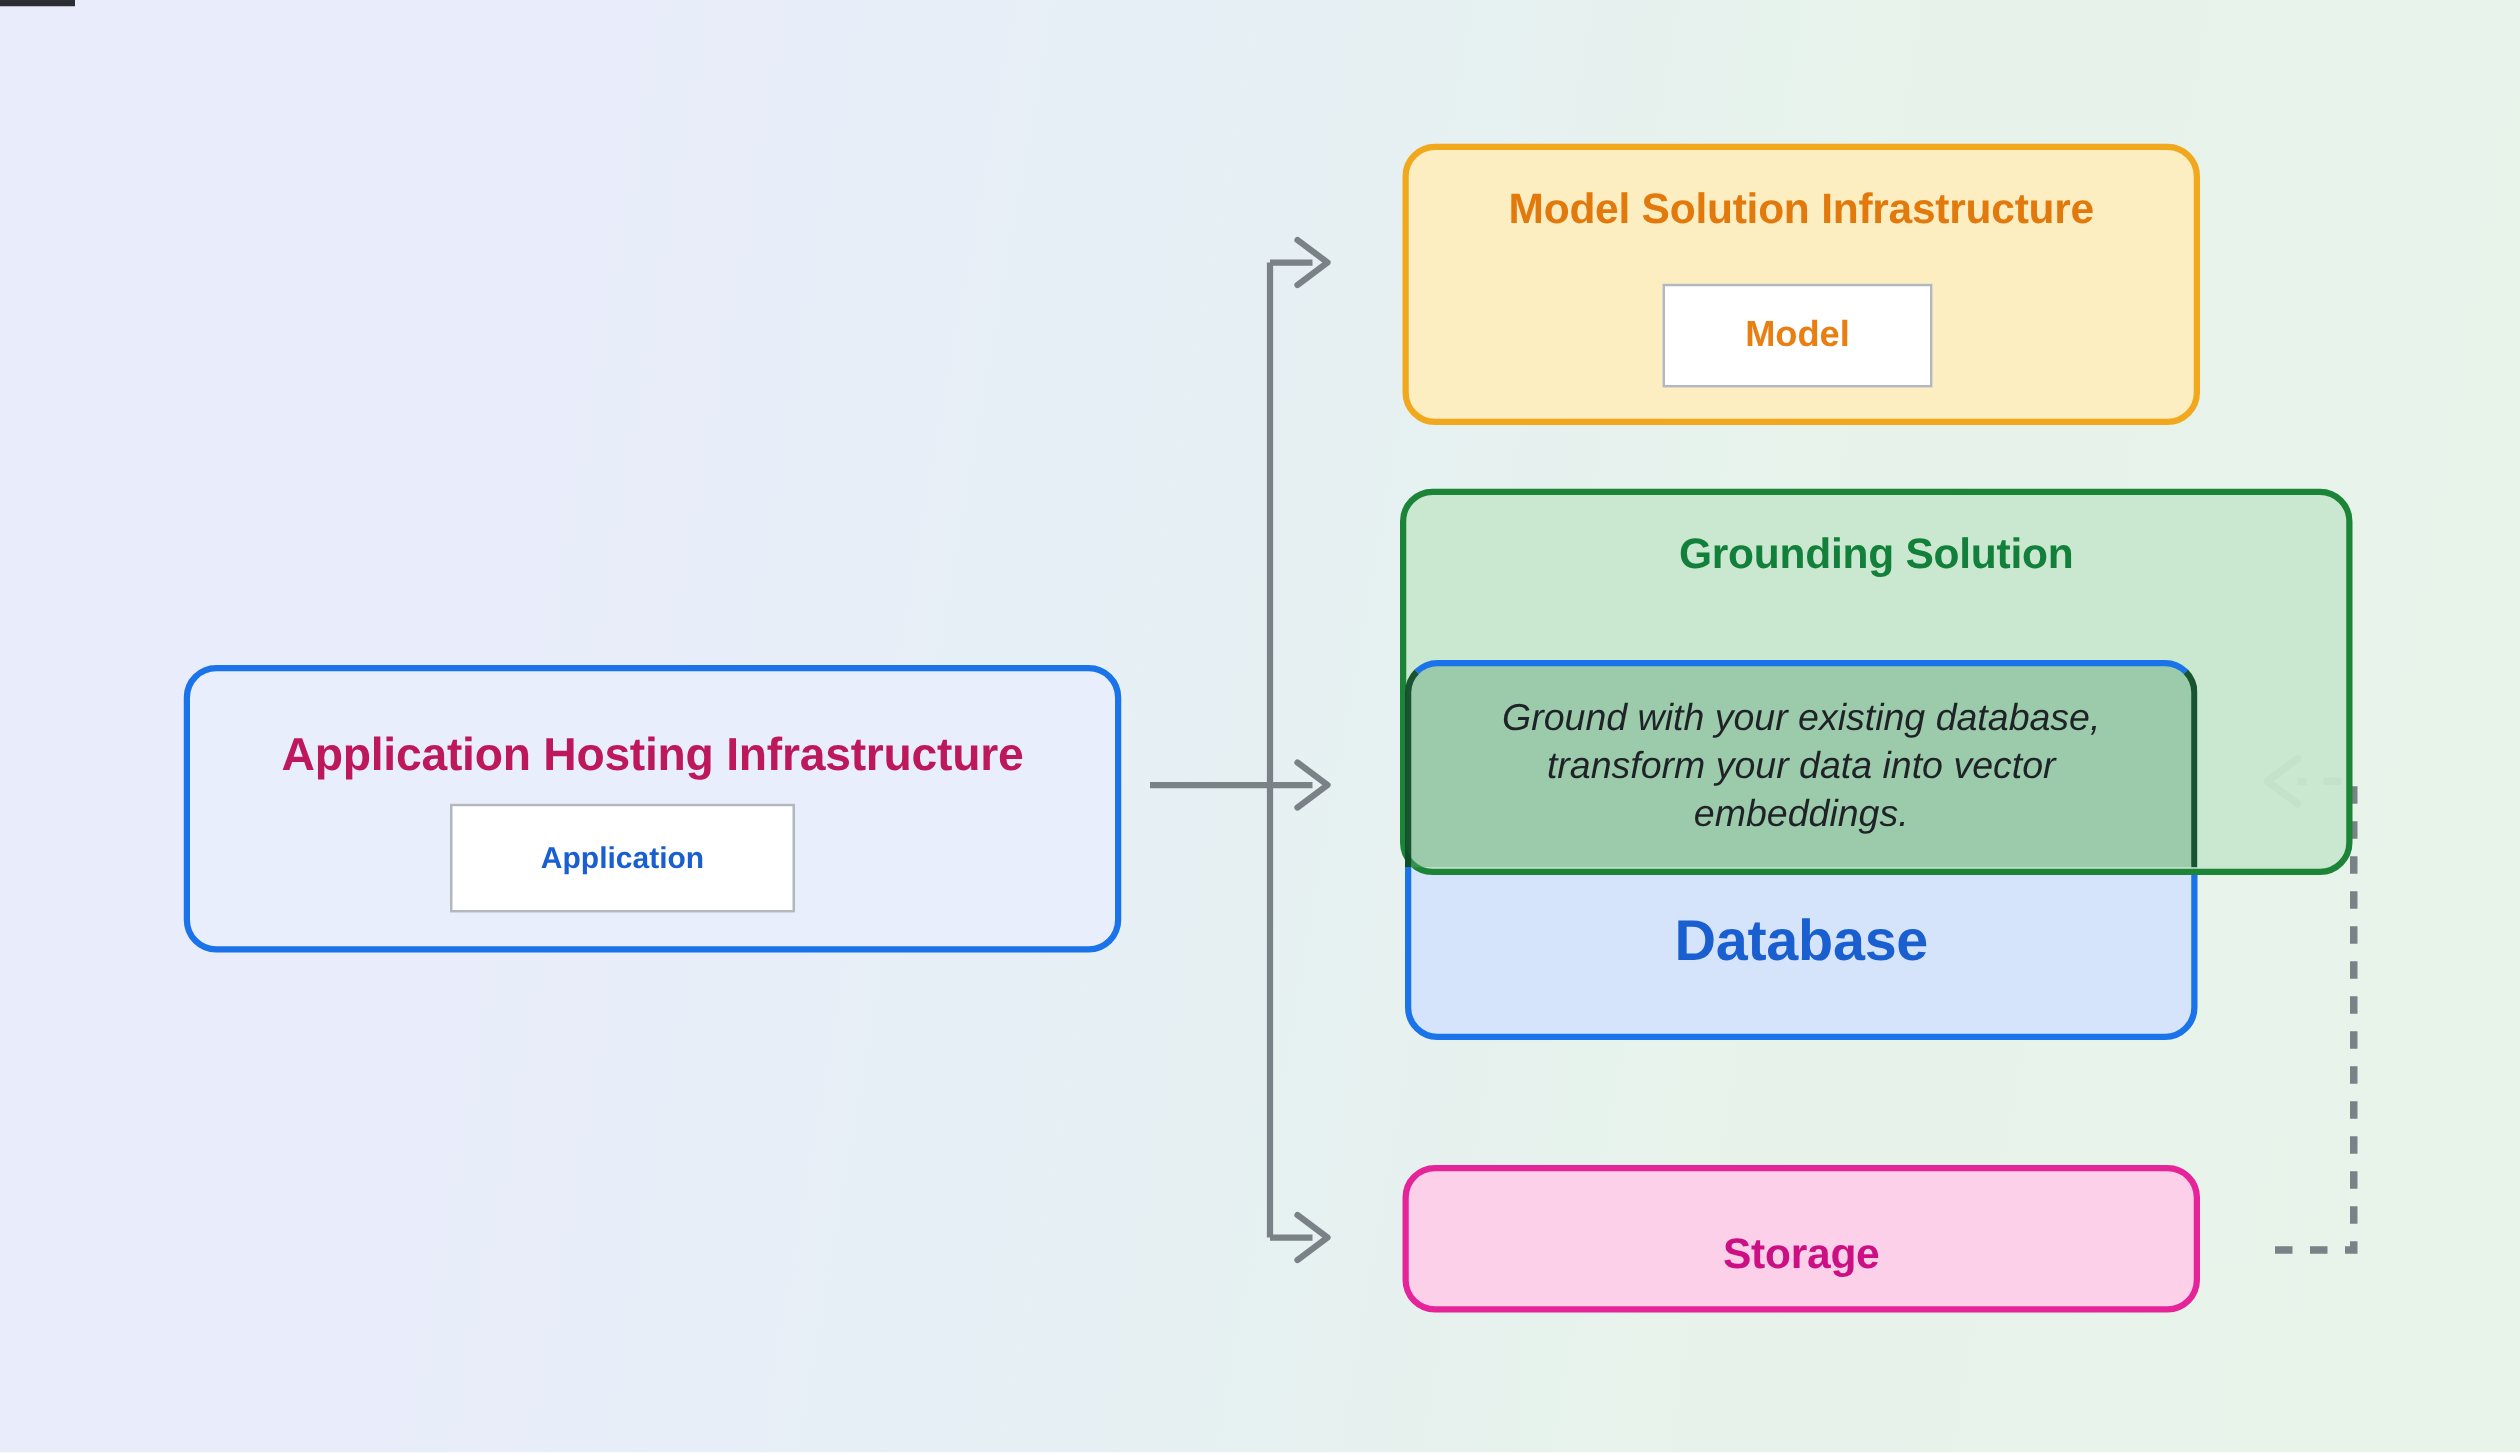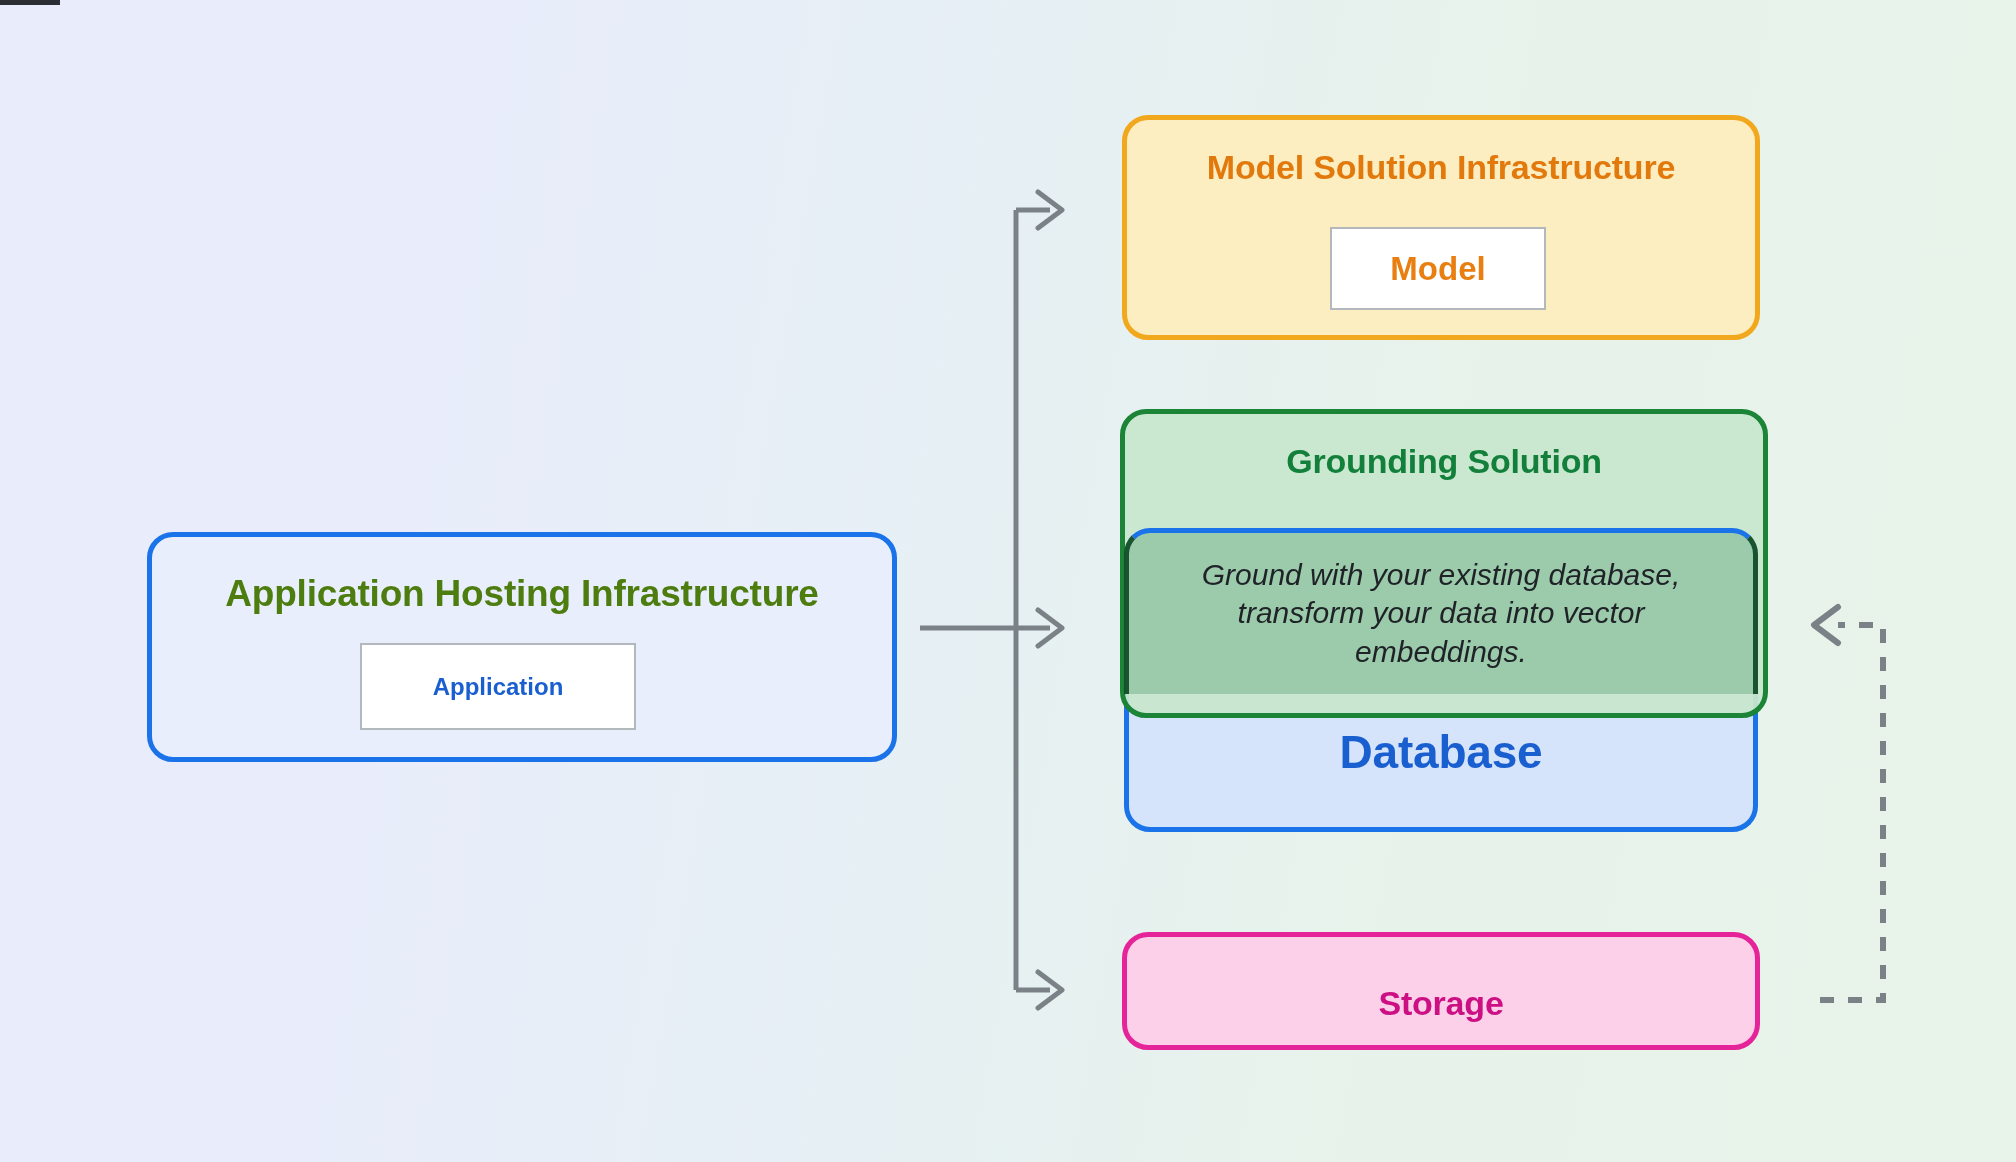--- a/index.html
+++ b/index.html
@@ -51,23 +51,23 @@
   }
 
   
   #app-host {
     left: 147px; top: 532px;
     width: 750px; height: 230px;
     background: #e8eefc;
     border: 5px solid #1a73e8;
   }
   #app-host .box-title {
-    color: #4d7c0f;
+    color: #be185d;
     font-size: 37px;
-    margin-top: 36px;
+    margin-top: 46px;
   }
   #app-inner {
     left: 360px; top: 643px;
     width: 276px; height: 87px;
   }
   #app-inner .inner-label { color: #1a5fd0; font-size: 24px; }
 
   
   #model-host {
     left: 1122px; top: 115px;
@@ -77,26 +77,26 @@
   }
   #model-host .box-title {
     color: #e2790c;
     font-size: 34px;
     margin-top: 28px;
   }
   #model-inner {
     left: 1330px; top: 227px;
     width: 216px; height: 83px;
   }
-  #model-inner .inner-label { color: #e87f10; font-size: 33px; }
+  #model-inner .inner-label { color: #e87f10; font-size: 29px; }
 
   
   #grounding {
-    left: 1120px; top: 409px;
-    width: 648px; height: 309px;
+    left: 1120px; top: 391px;
+    width: 762px; height: 309px;
     background: rgba(200, 230, 205, 0.95);
     border: 5px solid #1b8437;
     z-index: 2;
   }
   #grounding .box-title {
     color: #12803a;
     font-size: 34px;
     margin-top: 28px;
   }
 

